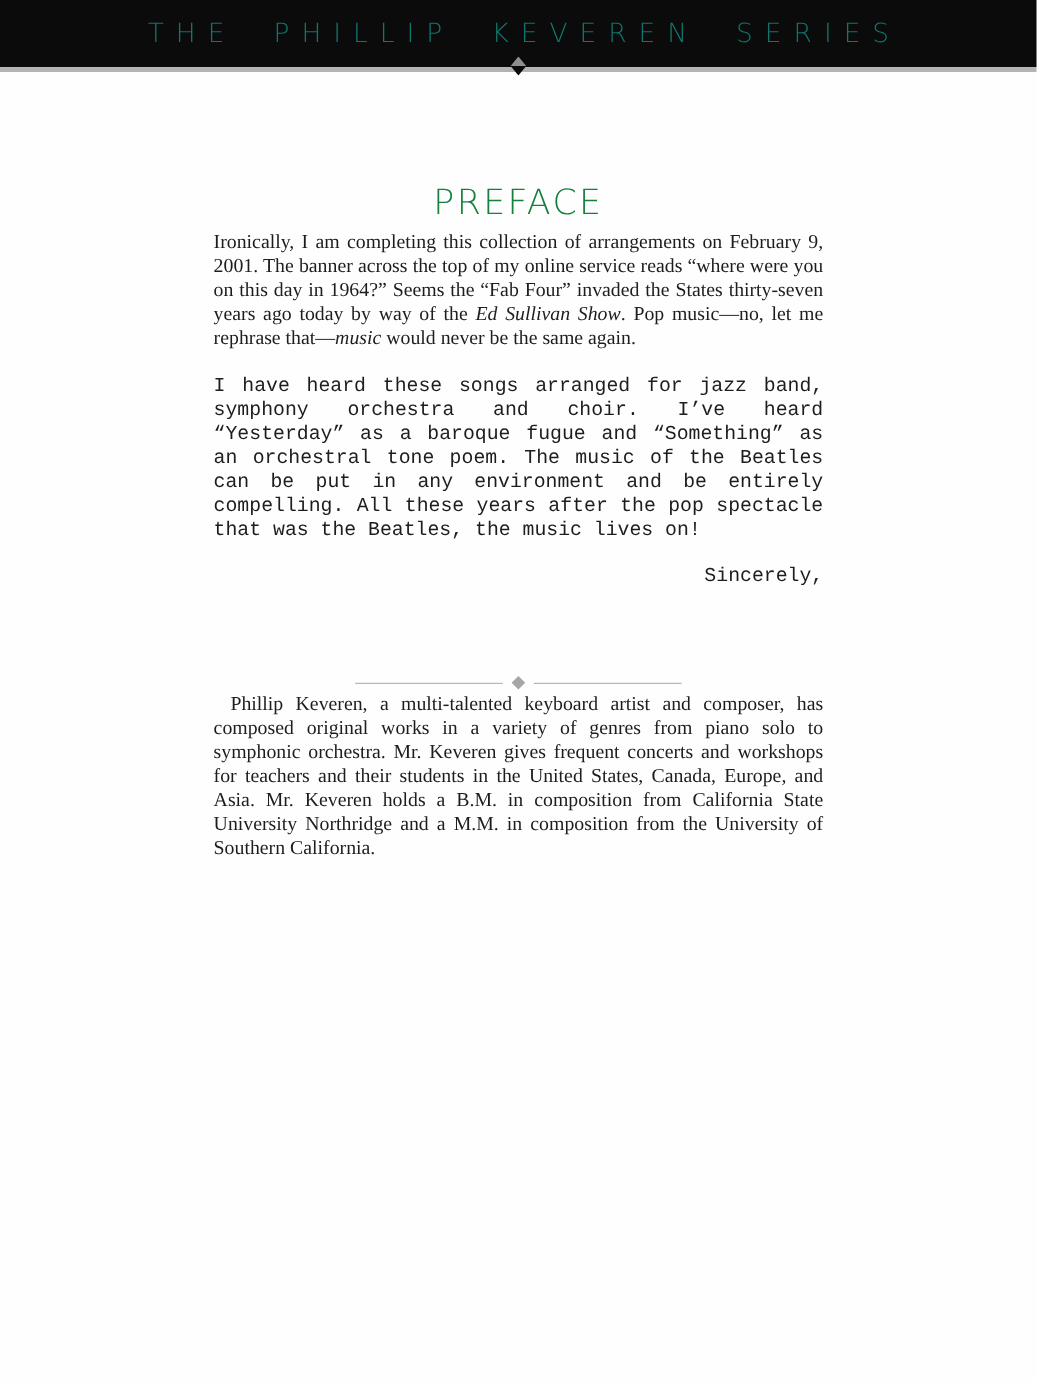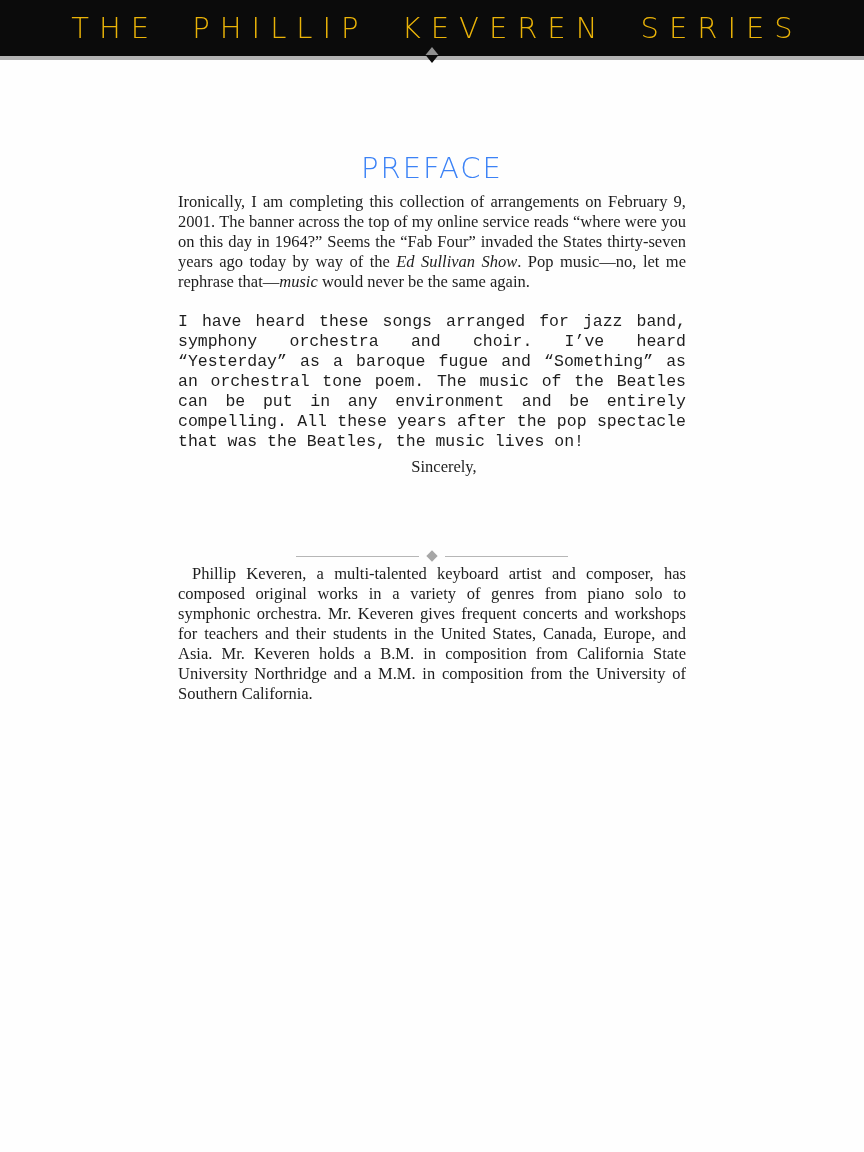--- a/index.html
+++ b/index.html
@@ -20,24 +20,24 @@
     width: 100%;
     height: 56px;
     background: #0b0b0b;
     display: flex;
     align-items: center;
     justify-content: center;
   }
   .header-title {
     font-family: "DejaVu Sans", "Liberation Sans", sans-serif;
     font-weight: 200;
-    font-size: 29px;
+    font-size: 22px;
     letter-spacing: 10px;
     word-spacing: 14px;
-    color: #eab308;
+    color: #0f766e;
     margin-right: -10px; 
     white-space: nowrap;
   }
   .header-rule {
     position: absolute;
     top: 56px; left: 0;
     width: 100%;
     height: 4px;
     background: #b3b3b3;
   }
@@ -63,36 +63,37 @@
     color: #1d1d1d;
     text-align: justify;
   }
 
   .section-heading {
     font-family: "DejaVu Sans", "Liberation Sans", sans-serif;
     font-weight: 200;
     font-size: 29px;
     line-height: 40px;
     letter-spacing: 2px;
-    color: #3b82f6;
+    color: #15803d;
     text-align: center;
     margin: 0;
   }
   .preface-heading { margin-top: 88px; }
   .biography-heading { margin-top: 66px; }
 
   p { margin: 0; }
   .para-1 { margin-top: 4px; }
   .para-2 { margin-top: 20px; font-family: Liberation Mono, monospace; }
   .italic-run { font-style: italic; }
 
   .signature {
-    margin-top: 5px;
+    margin-top: 18px;
     margin-left: 24px;
-    text-align: center;
+    text-align: right;
+    font-family: Liberation Mono, monospace;
   }
 
   .divider {
     margin: 73px auto 0 auto;
     width: 272px;
     height: 12px;
     display: flex;
     align-items: center;
   }
   .divider-line {

